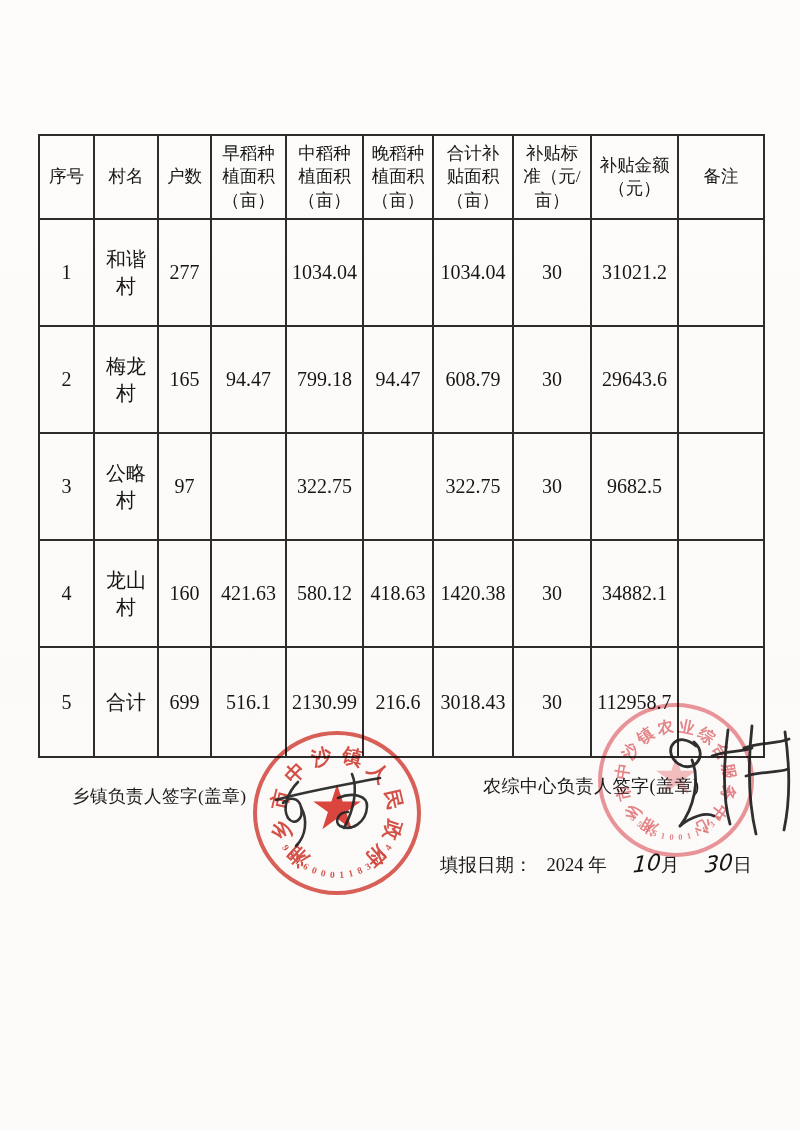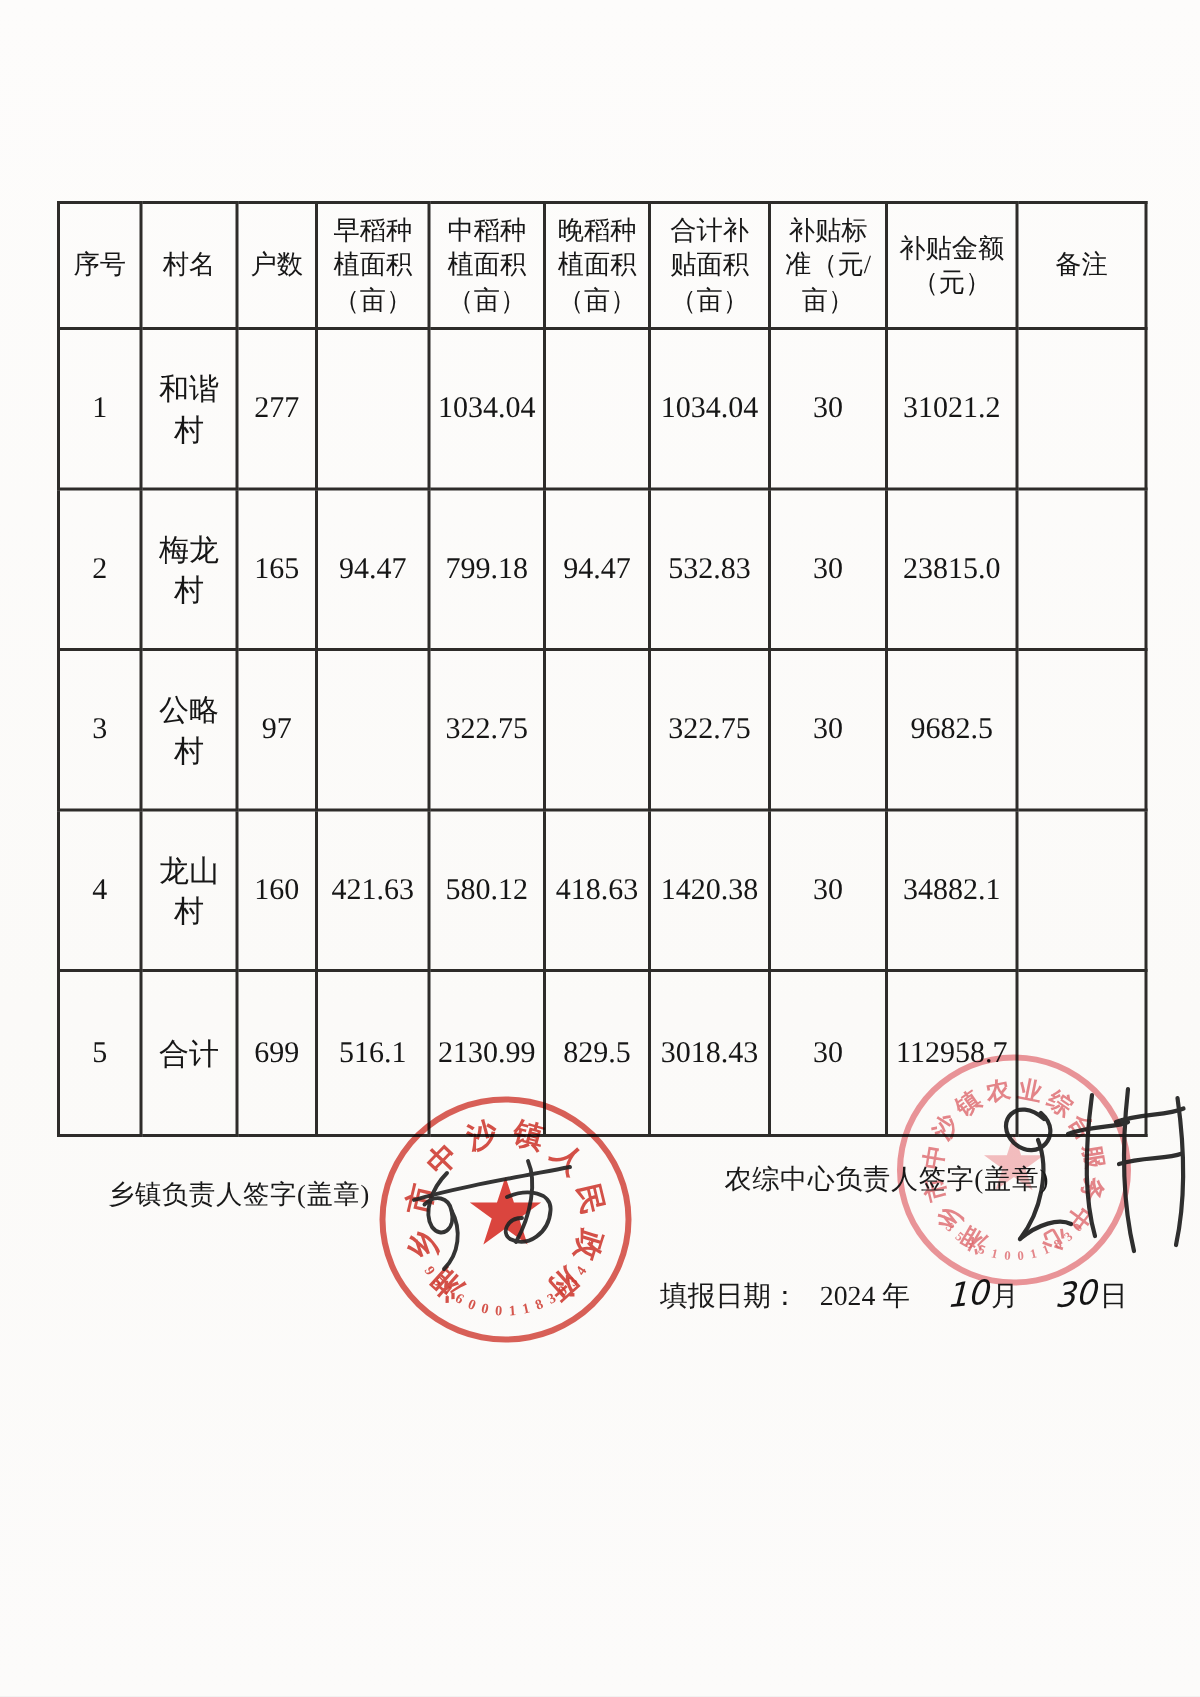--- a/index.html
+++ b/index.html
@@ -126,23 +126,23 @@
           <td>31021.2</td>
           <td></td>
         </tr>
         <tr>
           <td>2</td>
           <td>梅龙村</td>
           <td>165</td>
           <td>94.47</td>
           <td>799.18</td>
           <td>94.47</td>
-          <td>532.83</td>
-          <td>30</td>
-          <td>23815.0</td>
+          <td>608.79</td>
+          <td>30</td>
+          <td>29643.6</td>
           <td></td>
         </tr>
         <tr>
           <td>3</td>
           <td>公略村</td>
           <td>97</td>
           <td></td>
           <td>322.75</td>
           <td></td>
           <td>322.75</td>
@@ -161,21 +161,21 @@
           <td>30</td>
           <td>34882.1</td>
           <td></td>
         </tr>
         <tr>
           <td>5</td>
           <td>合计</td>
           <td>699</td>
           <td>516.1</td>
           <td>2130.99</td>
-          <td>829.5</td>
+          <td>216.6</td>
           <td>3018.43</td>
           <td>30</td>
           <td>112958.7</td>
           <td></td>
         </tr>
       </tbody>
   </table>
 
   <div class="stamp" id="stamp-left" style="left:253px;top:731px;width:160px;height:156px;border:4px solid rgba(210,58,48,.8);">
     <span class="stamp-star" style="font-size:62px;color:rgba(218,44,36,.88);">★</span>

